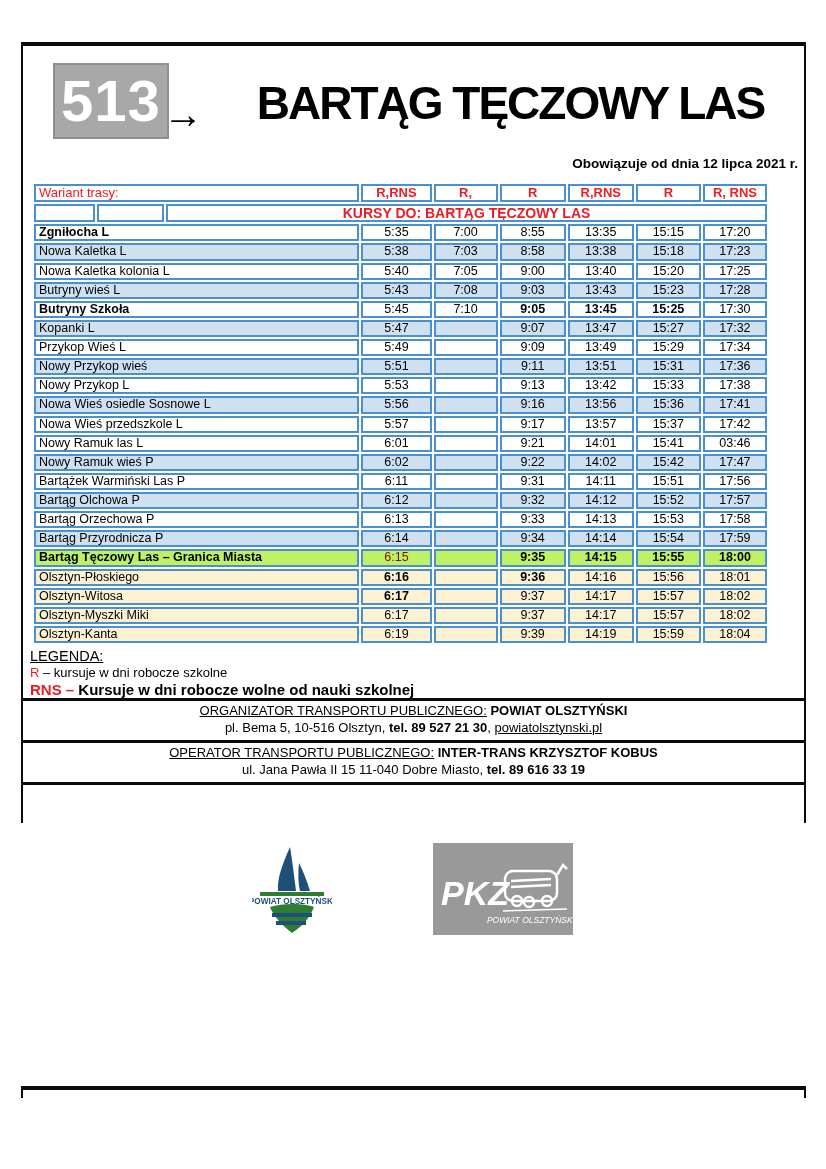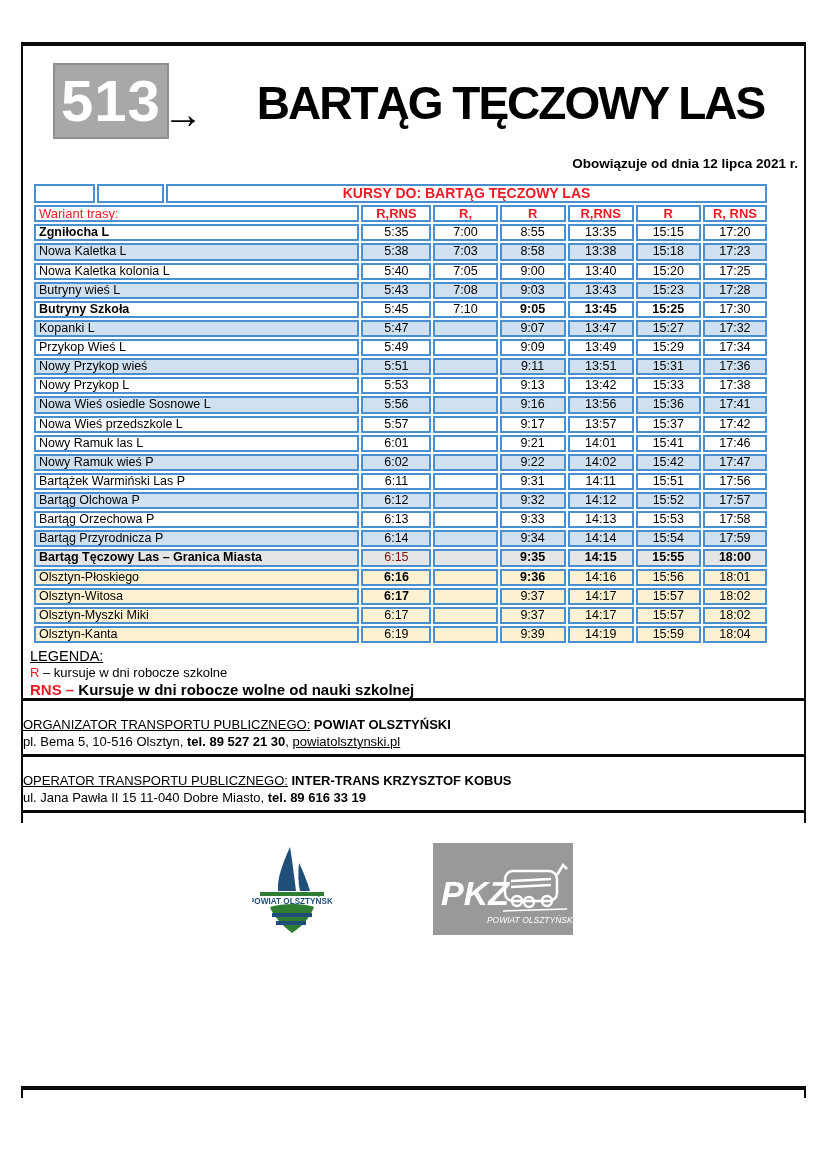--- a/index.html
+++ b/index.html
@@ -25,40 +25,40 @@
   
   table.tt { margin-left:9px; width:737px; border-collapse:separate; border-spacing:2px;
     table-layout:fixed; font-size:12.5px; }
   table.tt td { border:2px solid #4a90d0; height:16px; padding:0 3px; line-height:1.05;
     overflow:hidden; white-space:nowrap; background:#fff; }
   td.c-time { text-align:center; }
   td.c-name { text-align:left; padding-left:6px; }
   tr.r-blue td { background:#cfe1f1; }
   tr.r-white td { background:#ffffff; }
   tr.r-cream td { background:#fcf2d2; }
-  tr.r-red td { background:#e5e5e5; }
+  tr.r-red td { background:#bef264; }
   tr.r-red td.c-name { font-weight:bold; color:#000; }
   tr.r-red td.c-time { color:#7a1208; }
   tr.r-red td.c-time.b { color:#000; }
   td.b { font-weight:bold; }
   td.hd-kursy { text-align:center; color:#ed1c24; font-weight:bold; font-size:14px; height:18px; }
   td.hd-blank { background:#fff; }
   td.hd-wariant { color:#ed1c24; font-size:13px; padding-left:6px; }
   td.hd-col { text-align:center; color:#ed1c24; font-weight:bold; font-size:13px; }
 
   
   .legend { margin:3px 0 0 7px; }
   .legend .lg-title { font-size:14.5px; font-weight:normal; text-decoration:underline; }
   .legend .lg-r   { font-size:13px; font-weight:normal; margin-top:1px; }
   .legend .lg-rns { font-size:15px; font-weight:bold; margin-top:1px; }
   .red { color:#ed1c24; }
 
   
   .hrline { border-top:3px solid #0a0a0a; height:0; }
-  .fblock { text-align:left; font-size:13px; line-height:1.3; padding:2px 0 3px 0;margin-top:14px; }
+  .fblock { text-align:center; font-size:13px; line-height:1.3; padding:2px 0 3px 0; }
   .u { text-decoration:underline; }
   .bold { font-weight:bold; }
 
   
   .logos { position:absolute; left:0; top:840px; width:826px; height:100px; }
   .logo { position:absolute; }
 
   
   .next-box { position:absolute; left:21px; top:1086px; width:785px; height:12px;
     border-top:4px solid #0a0a0a; border-left:2px solid #0a0a0a; border-right:2px solid #0a0a0a; }
@@ -84,33 +84,33 @@
         <col style="width:190px">
       <col style="width:69px">
         <col style="width:63px">
         <col style="width:65px">
       <col style="width:65px">
         <col style="width:64px">
         <col style="width:63px">
     </colgroup>
     <tbody id="tt-body">
         <tr>
-          <td class="hd-blank"></td>
-          <td class="hd-blank"></td>
-          <td class="hd-kursy" colspan="7">KURSY DO: BARTĄG TĘCZOWY LAS</td>
-        </tr>
-        <tr>
           <td class="hd-wariant" colspan="3">Wariant trasy:</td>
           <td class="hd-col">R,RNS</td>
           <td class="hd-col">R,</td>
           <td class="hd-col">R</td>
           <td class="hd-col">R,RNS</td>
           <td class="hd-col">R</td>
           <td class="hd-col">R, RNS</td>
         </tr>
+        <tr>
+          <td class="hd-blank"></td>
+          <td class="hd-blank"></td>
+          <td class="hd-kursy" colspan="7">KURSY DO: BARTĄG TĘCZOWY LAS</td>
+        </tr>
         <tr class="r-white">
           <td class="c-name b" colspan="3">Zgniłocha L</td>
           <td class="c-time">5:35</td>
           <td class="c-time">7:00</td>
           <td class="c-time">8:55</td>
           <td class="c-time">13:35</td>
           <td class="c-time">15:15</td>
           <td class="c-time">17:20</td>
         </tr>
         <tr class="r-blue">
@@ -203,21 +203,21 @@
           <td class="c-time">15:37</td>
           <td class="c-time">17:42</td>
         </tr>
         <tr class="r-white">
           <td class="c-name" colspan="3">Nowy Ramuk las L</td>
           <td class="c-time">6:01</td>
           <td class="c-time"></td>
           <td class="c-time">9:21</td>
           <td class="c-time">14:01</td>
           <td class="c-time">15:41</td>
-          <td class="c-time">17:46</td>
+          <td class="c-time">03:46</td>
         </tr>
         <tr class="r-blue">
           <td class="c-name" colspan="3">Nowy Ramuk wieś P</td>
           <td class="c-time">6:02</td>
           <td class="c-time"></td>
           <td class="c-time">9:22</td>
           <td class="c-time">14:02</td>
           <td class="c-time">15:42</td>
           <td class="c-time">17:47</td>
         </tr>

